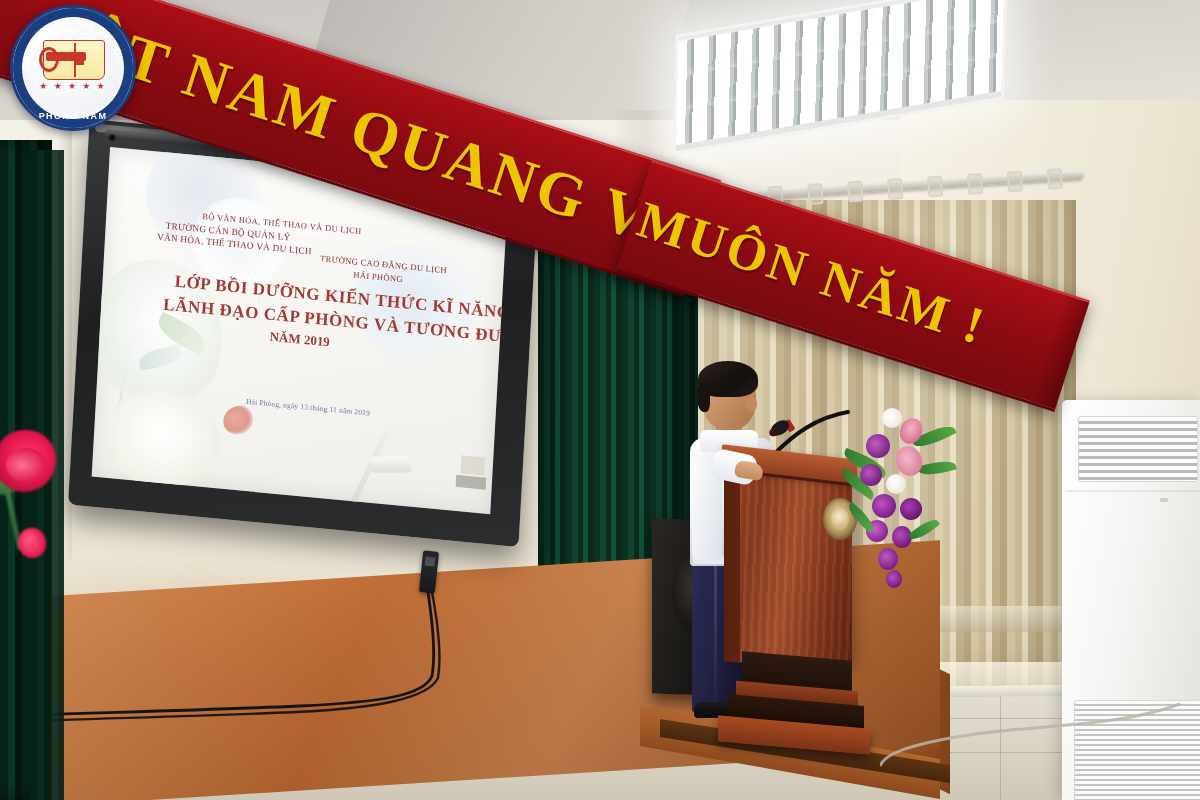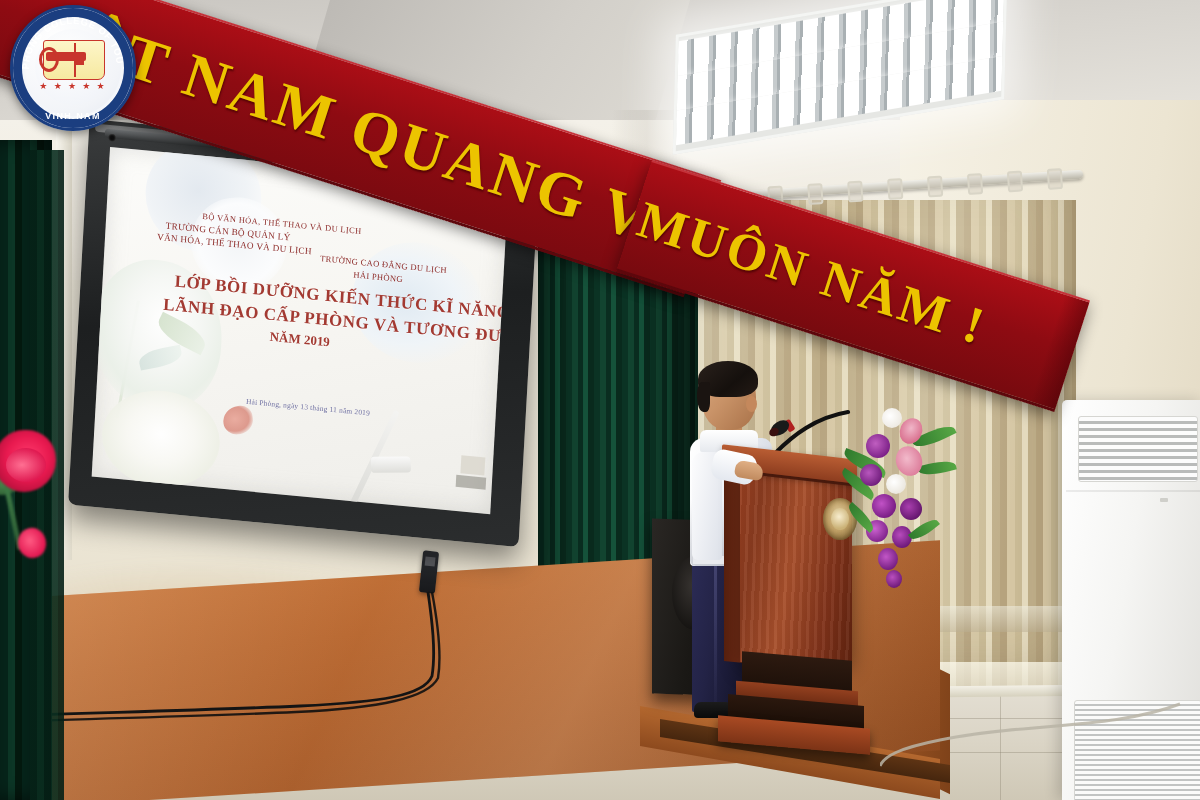--- a/index.html
+++ b/index.html
@@ -657,16 +657,16 @@
     <svg id="logo-ring-text" viewBox="0 0 120 120">
       <defs>
           <path id="arc" d="M 16,60 A 44,44 0 0 1 104,60"></path>
         </defs>
       <text><textPath href="#arc" startOffset="50%" text-anchor="middle">HAI PHONG COLLEGE OF TOURISM</textPath></text>
     </svg>
     <div id="logo-inner"></div>
     <div id="logo-book"></div>
     <div id="logo-key"></div>
     <div id="logo-stars">★ ★ ★ ★ ★</div>
-    <div id="logo-bottom-text">VINH NAM</div>
+    <div id="logo-bottom-text">PHONG NAM</div>
   </div>
 
 </div>
 
 </body></html>

